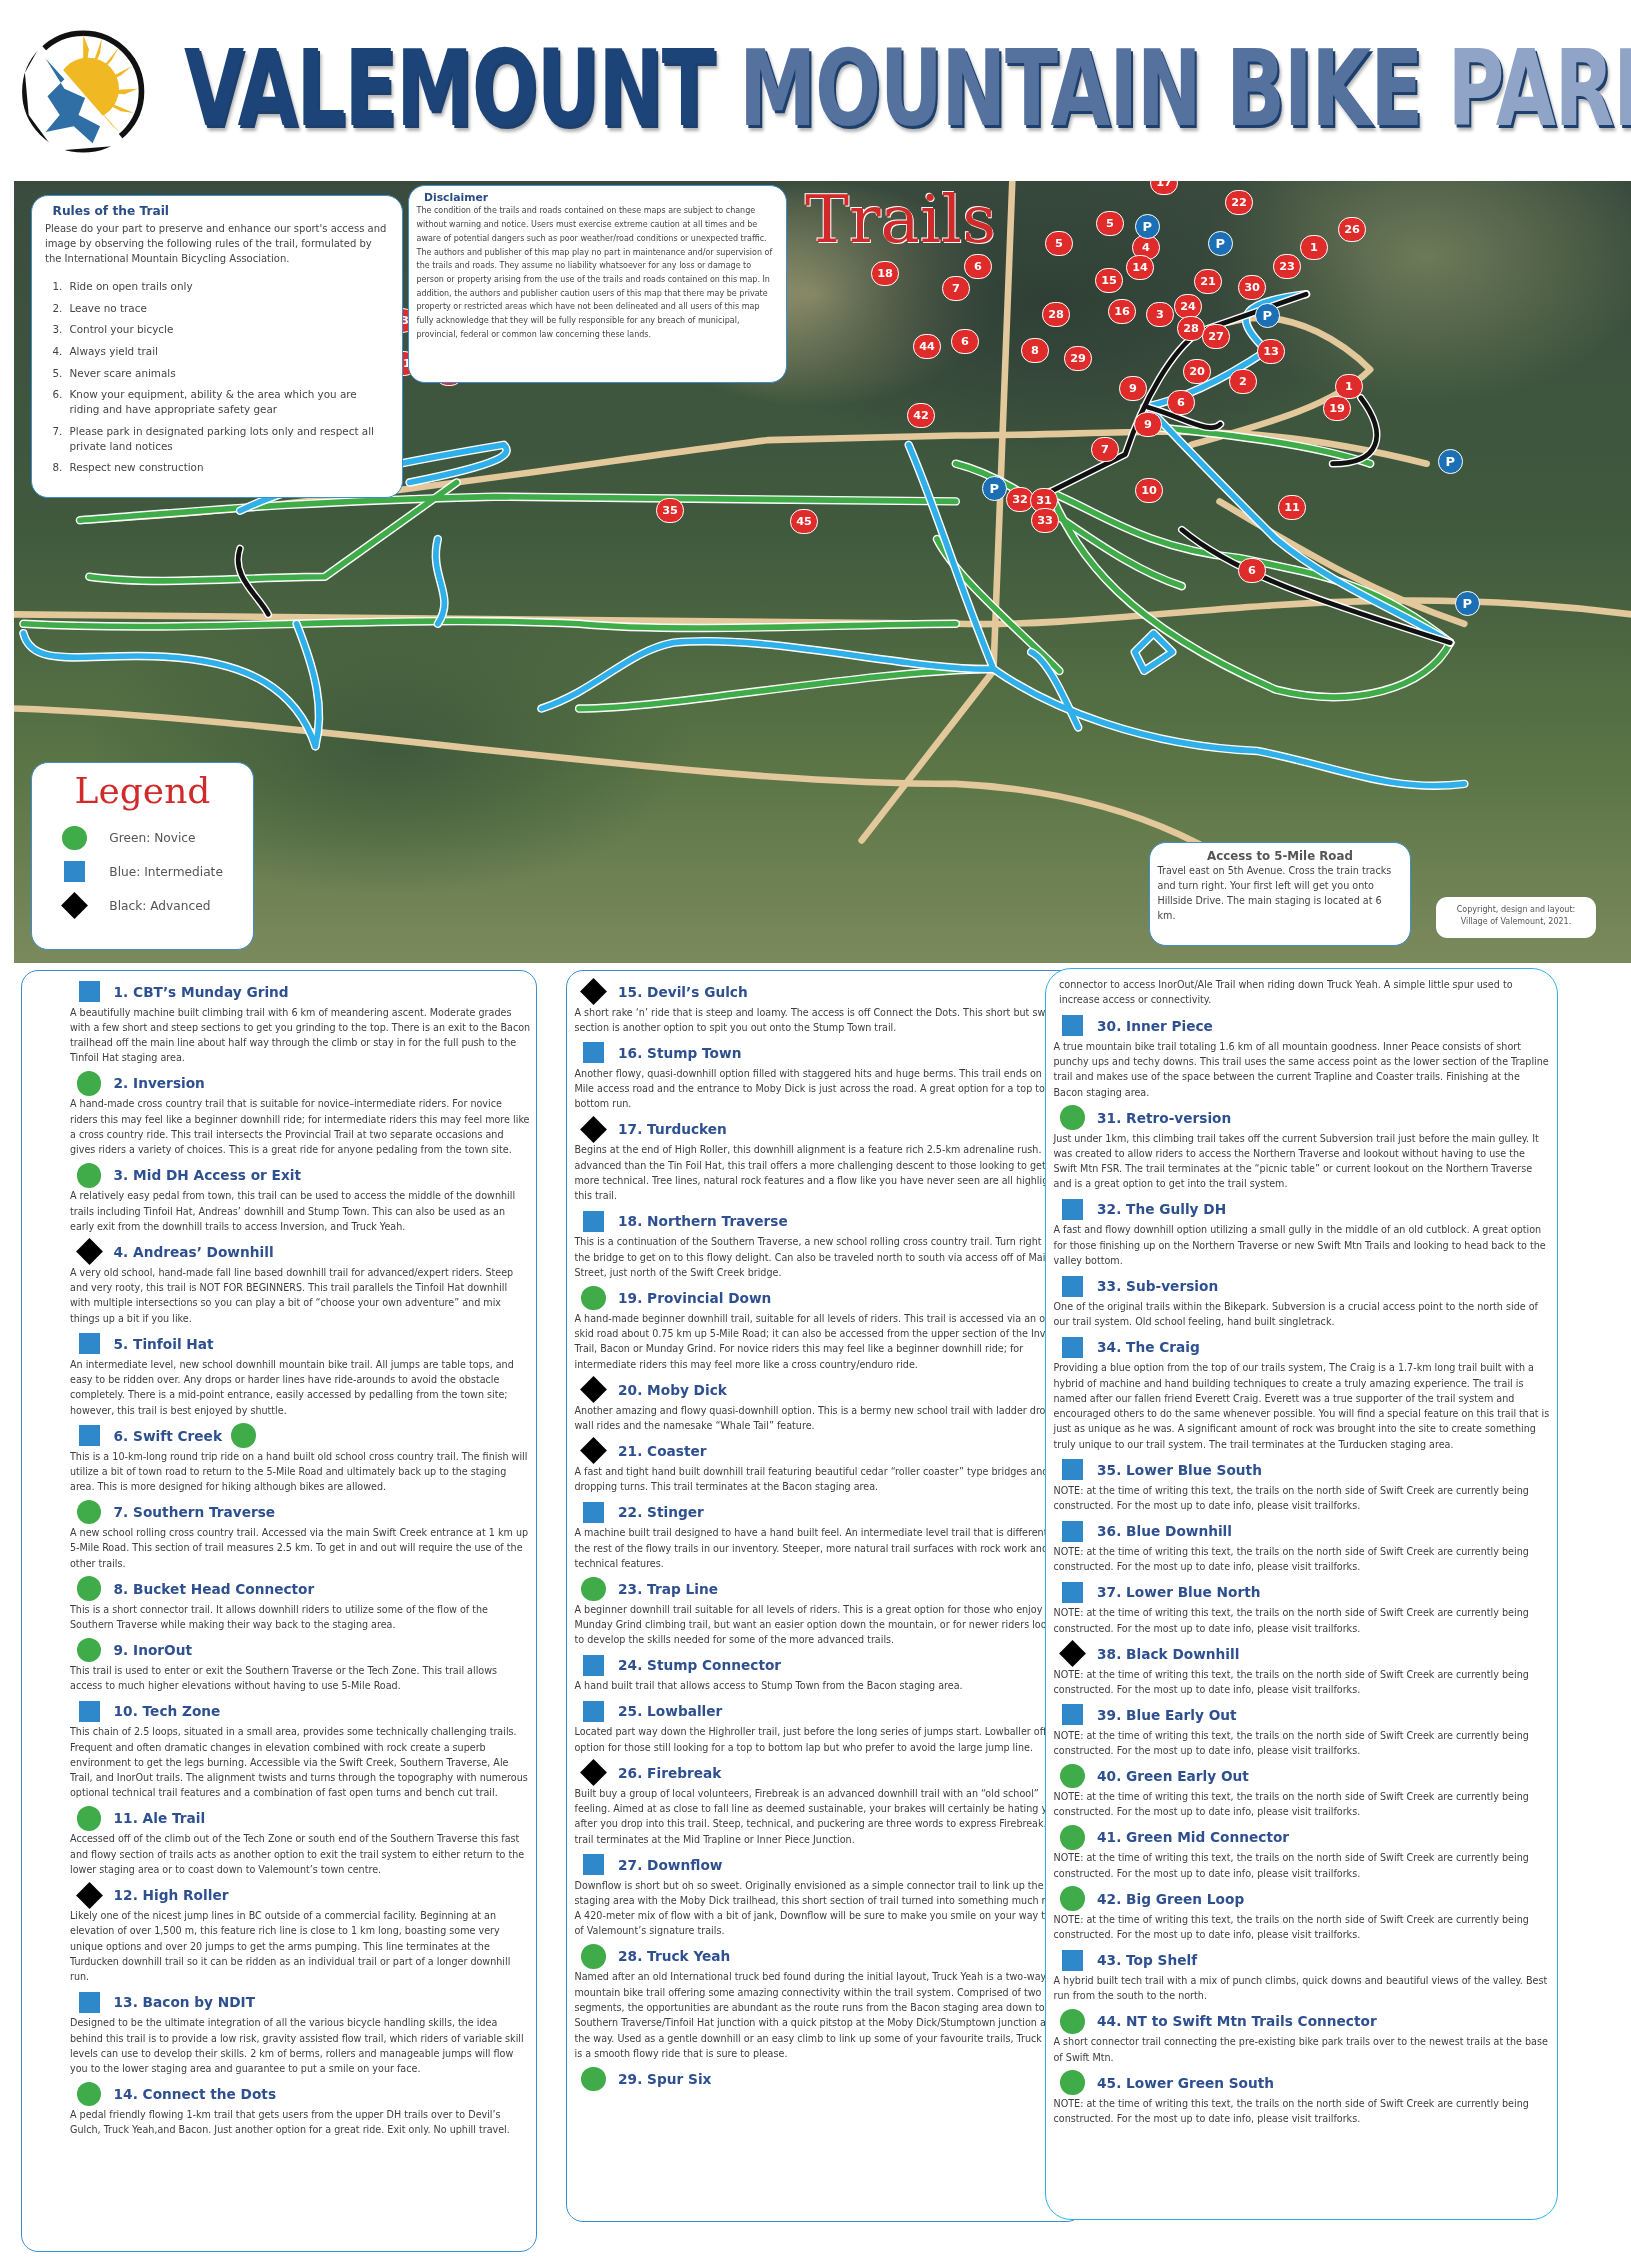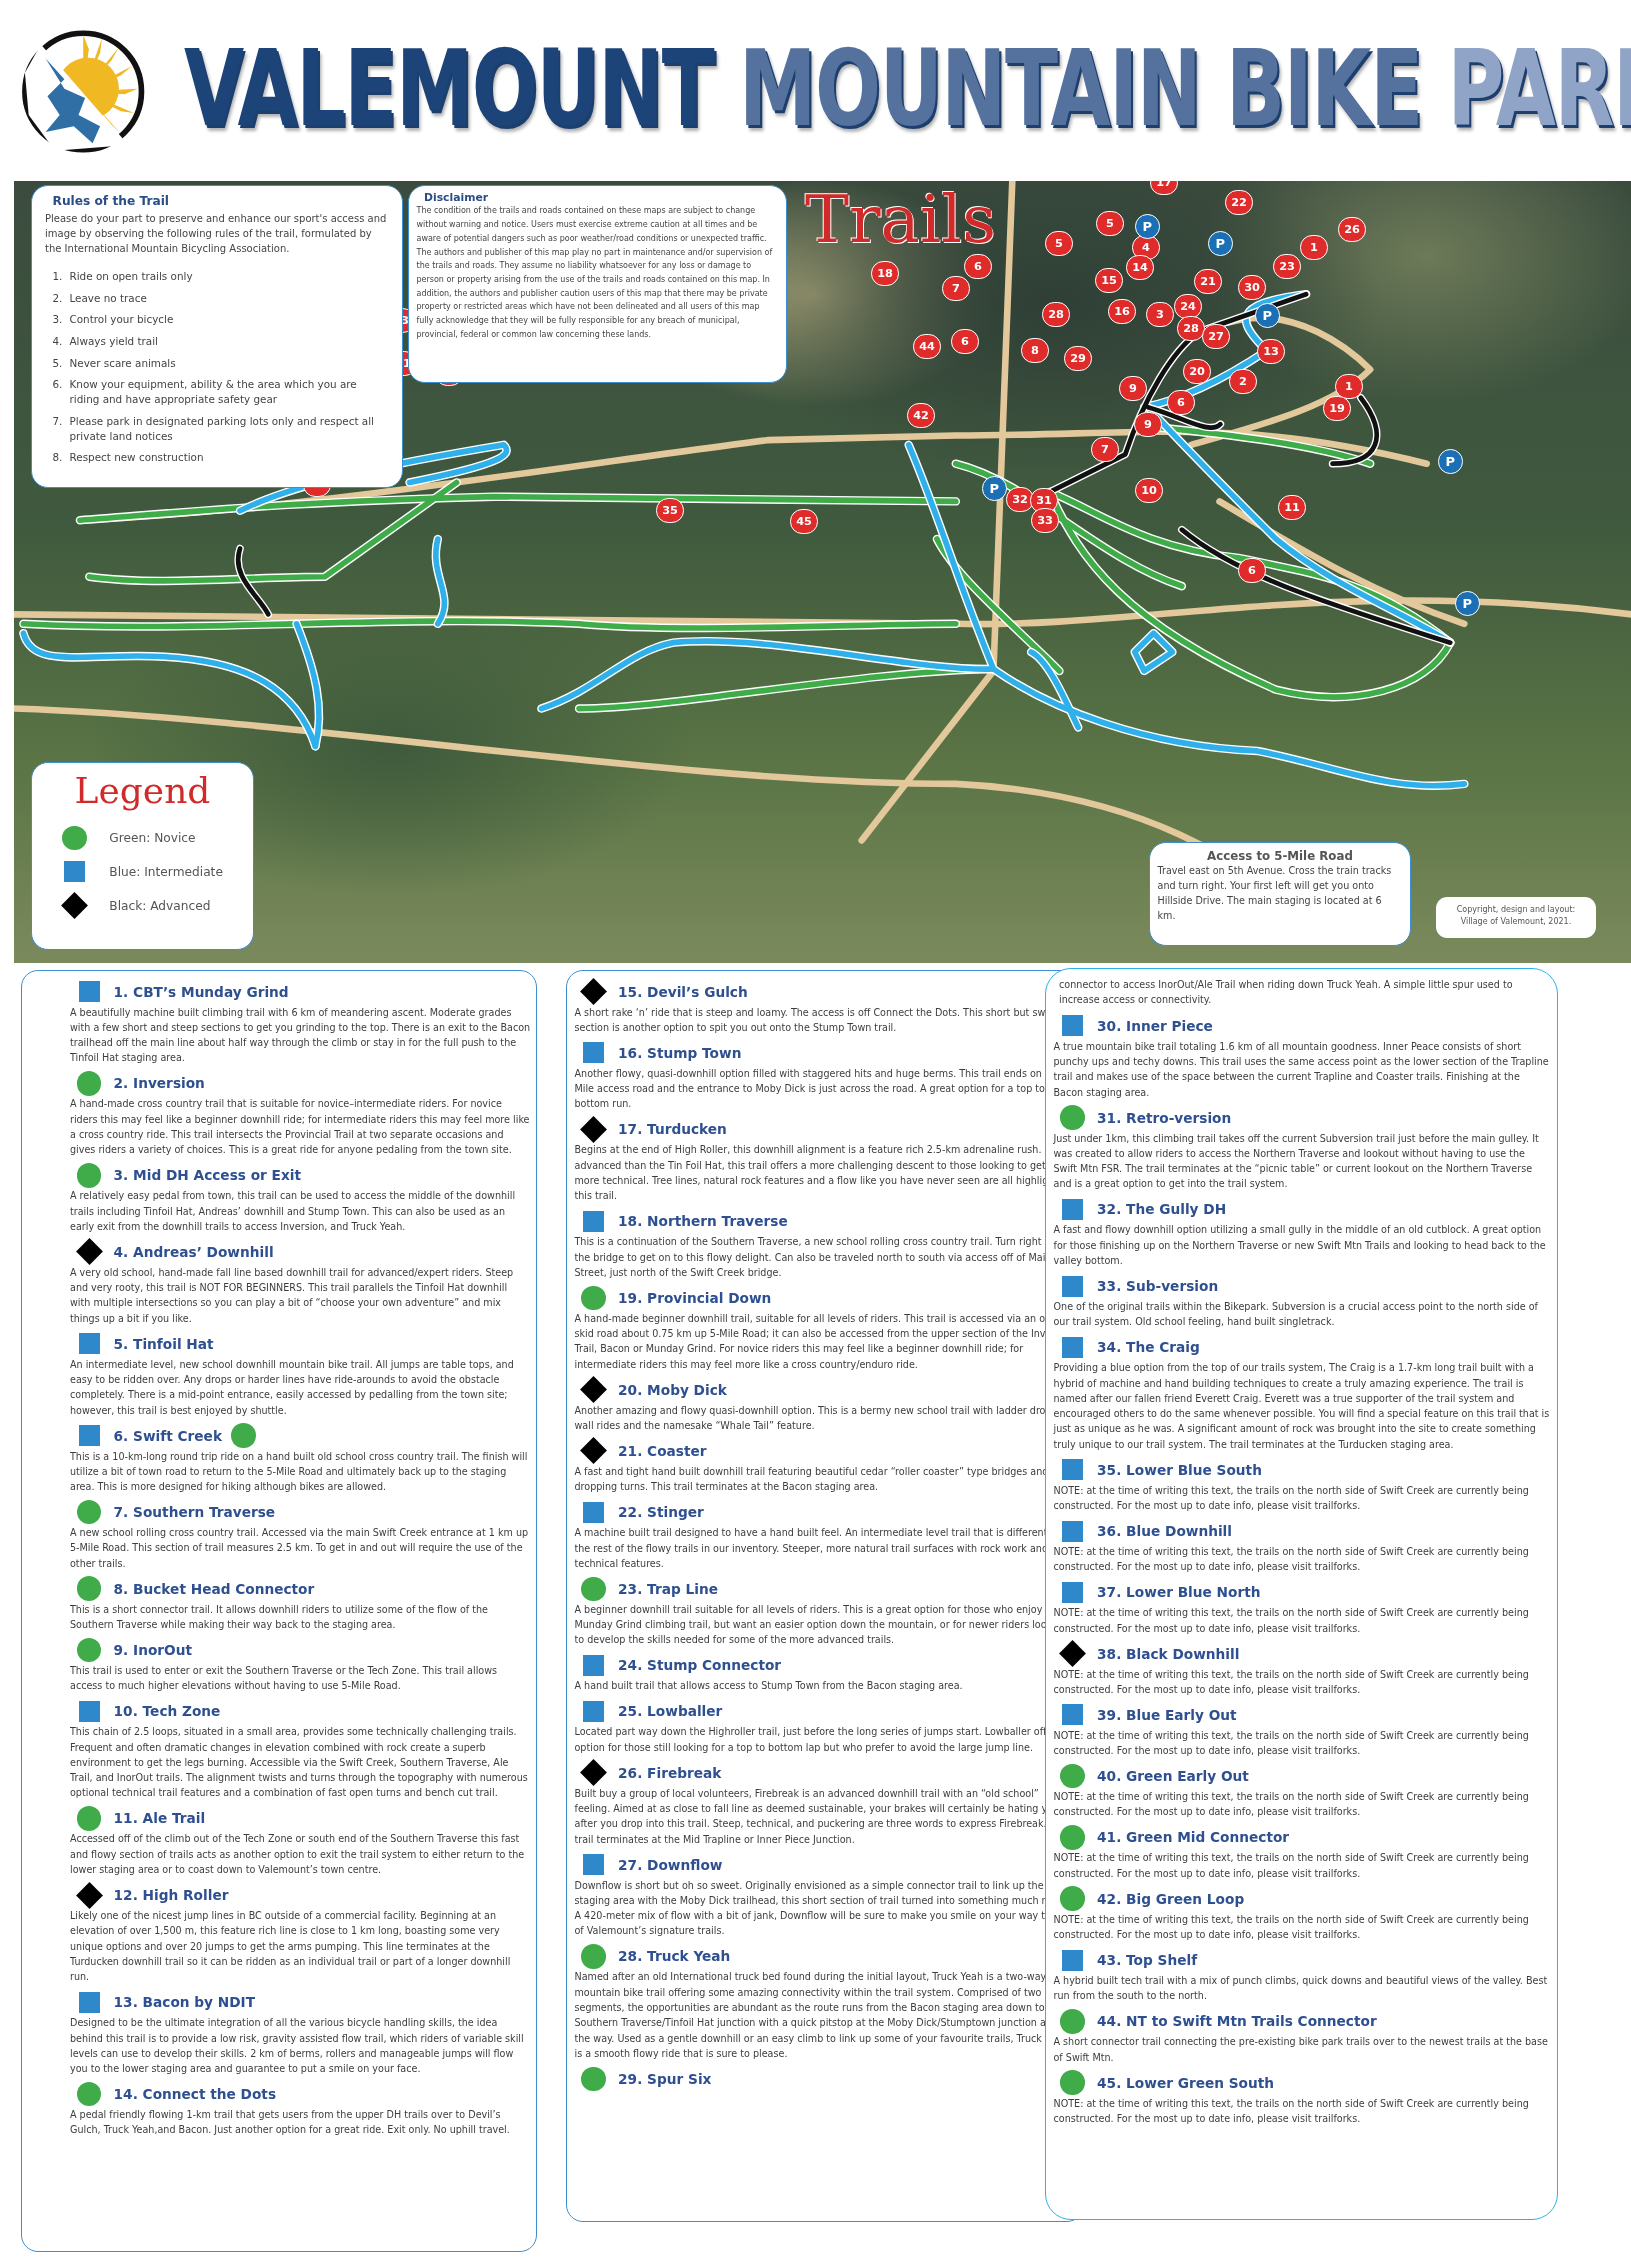--- a/index.html
+++ b/index.html
@@ -32,21 +32,21 @@
   }
   .map svg.trails { position: absolute; left: 0; top: 0; }
   .map-title {
     position: absolute; left: 791px; top: 0px; font-family: "DejaVu Serif", serif;
     font-size: 66px; color: #d12a2a; text-shadow: 0.9px 0.9px 0 #fff, -0.9px -0.9px 0 #fff;
   }
   .panel {
     position: absolute; background: #fff; border: 1.9px solid #3b8ed0; border-radius: 17px;
   }
   .panel h3 { font-family: "DejaVu Sans", sans-serif; font-weight: bold; color: #2b4d86; }
-  .rules { left: 17px; top: 4px; width: 372px; height: 303px; padding: 7.5px 13px; }
+  .rules { left: 17px; top: 14px; width: 372px; height: 303px; padding: 7.5px 13px; }
   .rules h3 { font-size: 12.2px; margin-left: 7.5px; }
   .rules .intro { font-size: 10px; line-height: 15px; color: #444; margin-top: 3.8px; }
   .rules ol { list-style: none; margin-top: 13px; }
   .rules li { font-size: 10.4px; line-height: 15px; color: #444; display: flex; margin-bottom: 6.6px; }
   .rules li .num { width: 24.5px; padding-left: 7.5px; flex-shrink: 0; }
 
   .disclaimer { left: 394px; top: 3.8px; width: 379px; height: 198px; padding: 5.6px 7.5px; }
   .disclaimer h3 { font-size: 10.8px; margin-left: 7.5px; }
   .disclaimer p { font-size: 8px; line-height: 13.7px; color: #444; }
 

